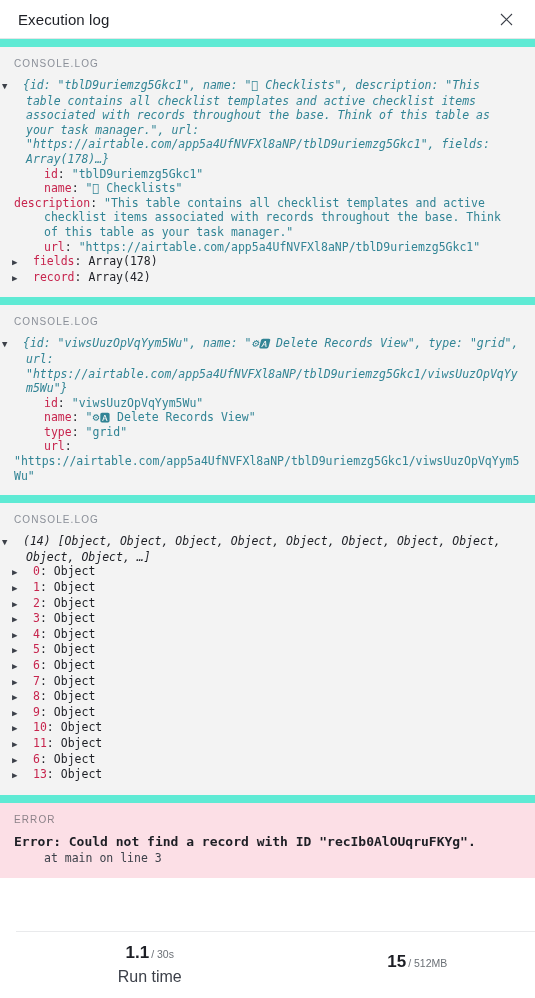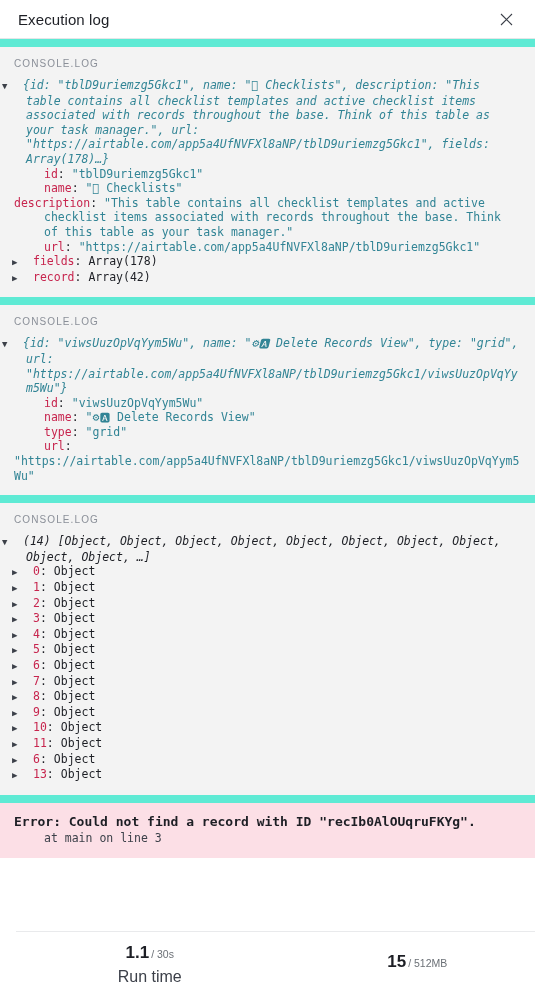--- a/index.html
+++ b/index.html
@@ -215,20 +215,21 @@
     <div class="code" style="padding-left:22px;text-indent:-12px"><span class="arrow">▶</span><span class="num">7</span><span class="plain">: </span><span class="plain">Object</span></div>
     <div class="code" style="padding-left:22px;text-indent:-12px"><span class="arrow">▶</span><span class="num">8</span><span class="plain">: </span><span class="plain">Object</span></div>
     <div class="code" style="padding-left:22px;text-indent:-12px"><span class="arrow">▶</span><span class="num">9</span><span class="plain">: </span><span class="plain">Object</span></div>
     <div class="code" style="padding-left:22px;text-indent:-12px"><span class="arrow">▶</span><span class="num">10</span><span class="plain">: </span><span class="plain">Object</span></div>
     <div class="code" style="padding-left:22px;text-indent:-12px"><span class="arrow">▶</span><span class="num">11</span><span class="plain">: </span><span class="plain">Object</span></div>
     <div class="code" style="padding-left:22px;text-indent:-12px"><span class="arrow">▶</span><span class="num">6</span><span class="plain">: </span><span class="plain">Object</span></div>
     <div class="code" style="padding-left:22px;text-indent:-12px"><span class="arrow">▶</span><span class="num">13</span><span class="plain">: </span><span class="plain">Object</span></div>
   </div>
 
   <div class="log-block error-block">
+    <div class="block-label">ERROR</div>
     <div class="err-text">Error: Could not find a record with ID "recIb0AlOUqruFKYg".</div>
     <div class="err-stack">at main on line 3</div>
   </div>
 
 </div>
 
 <div class="footer">
   <div class="footer-divider"></div>
   <div class="stats">
     <div class="stat">

